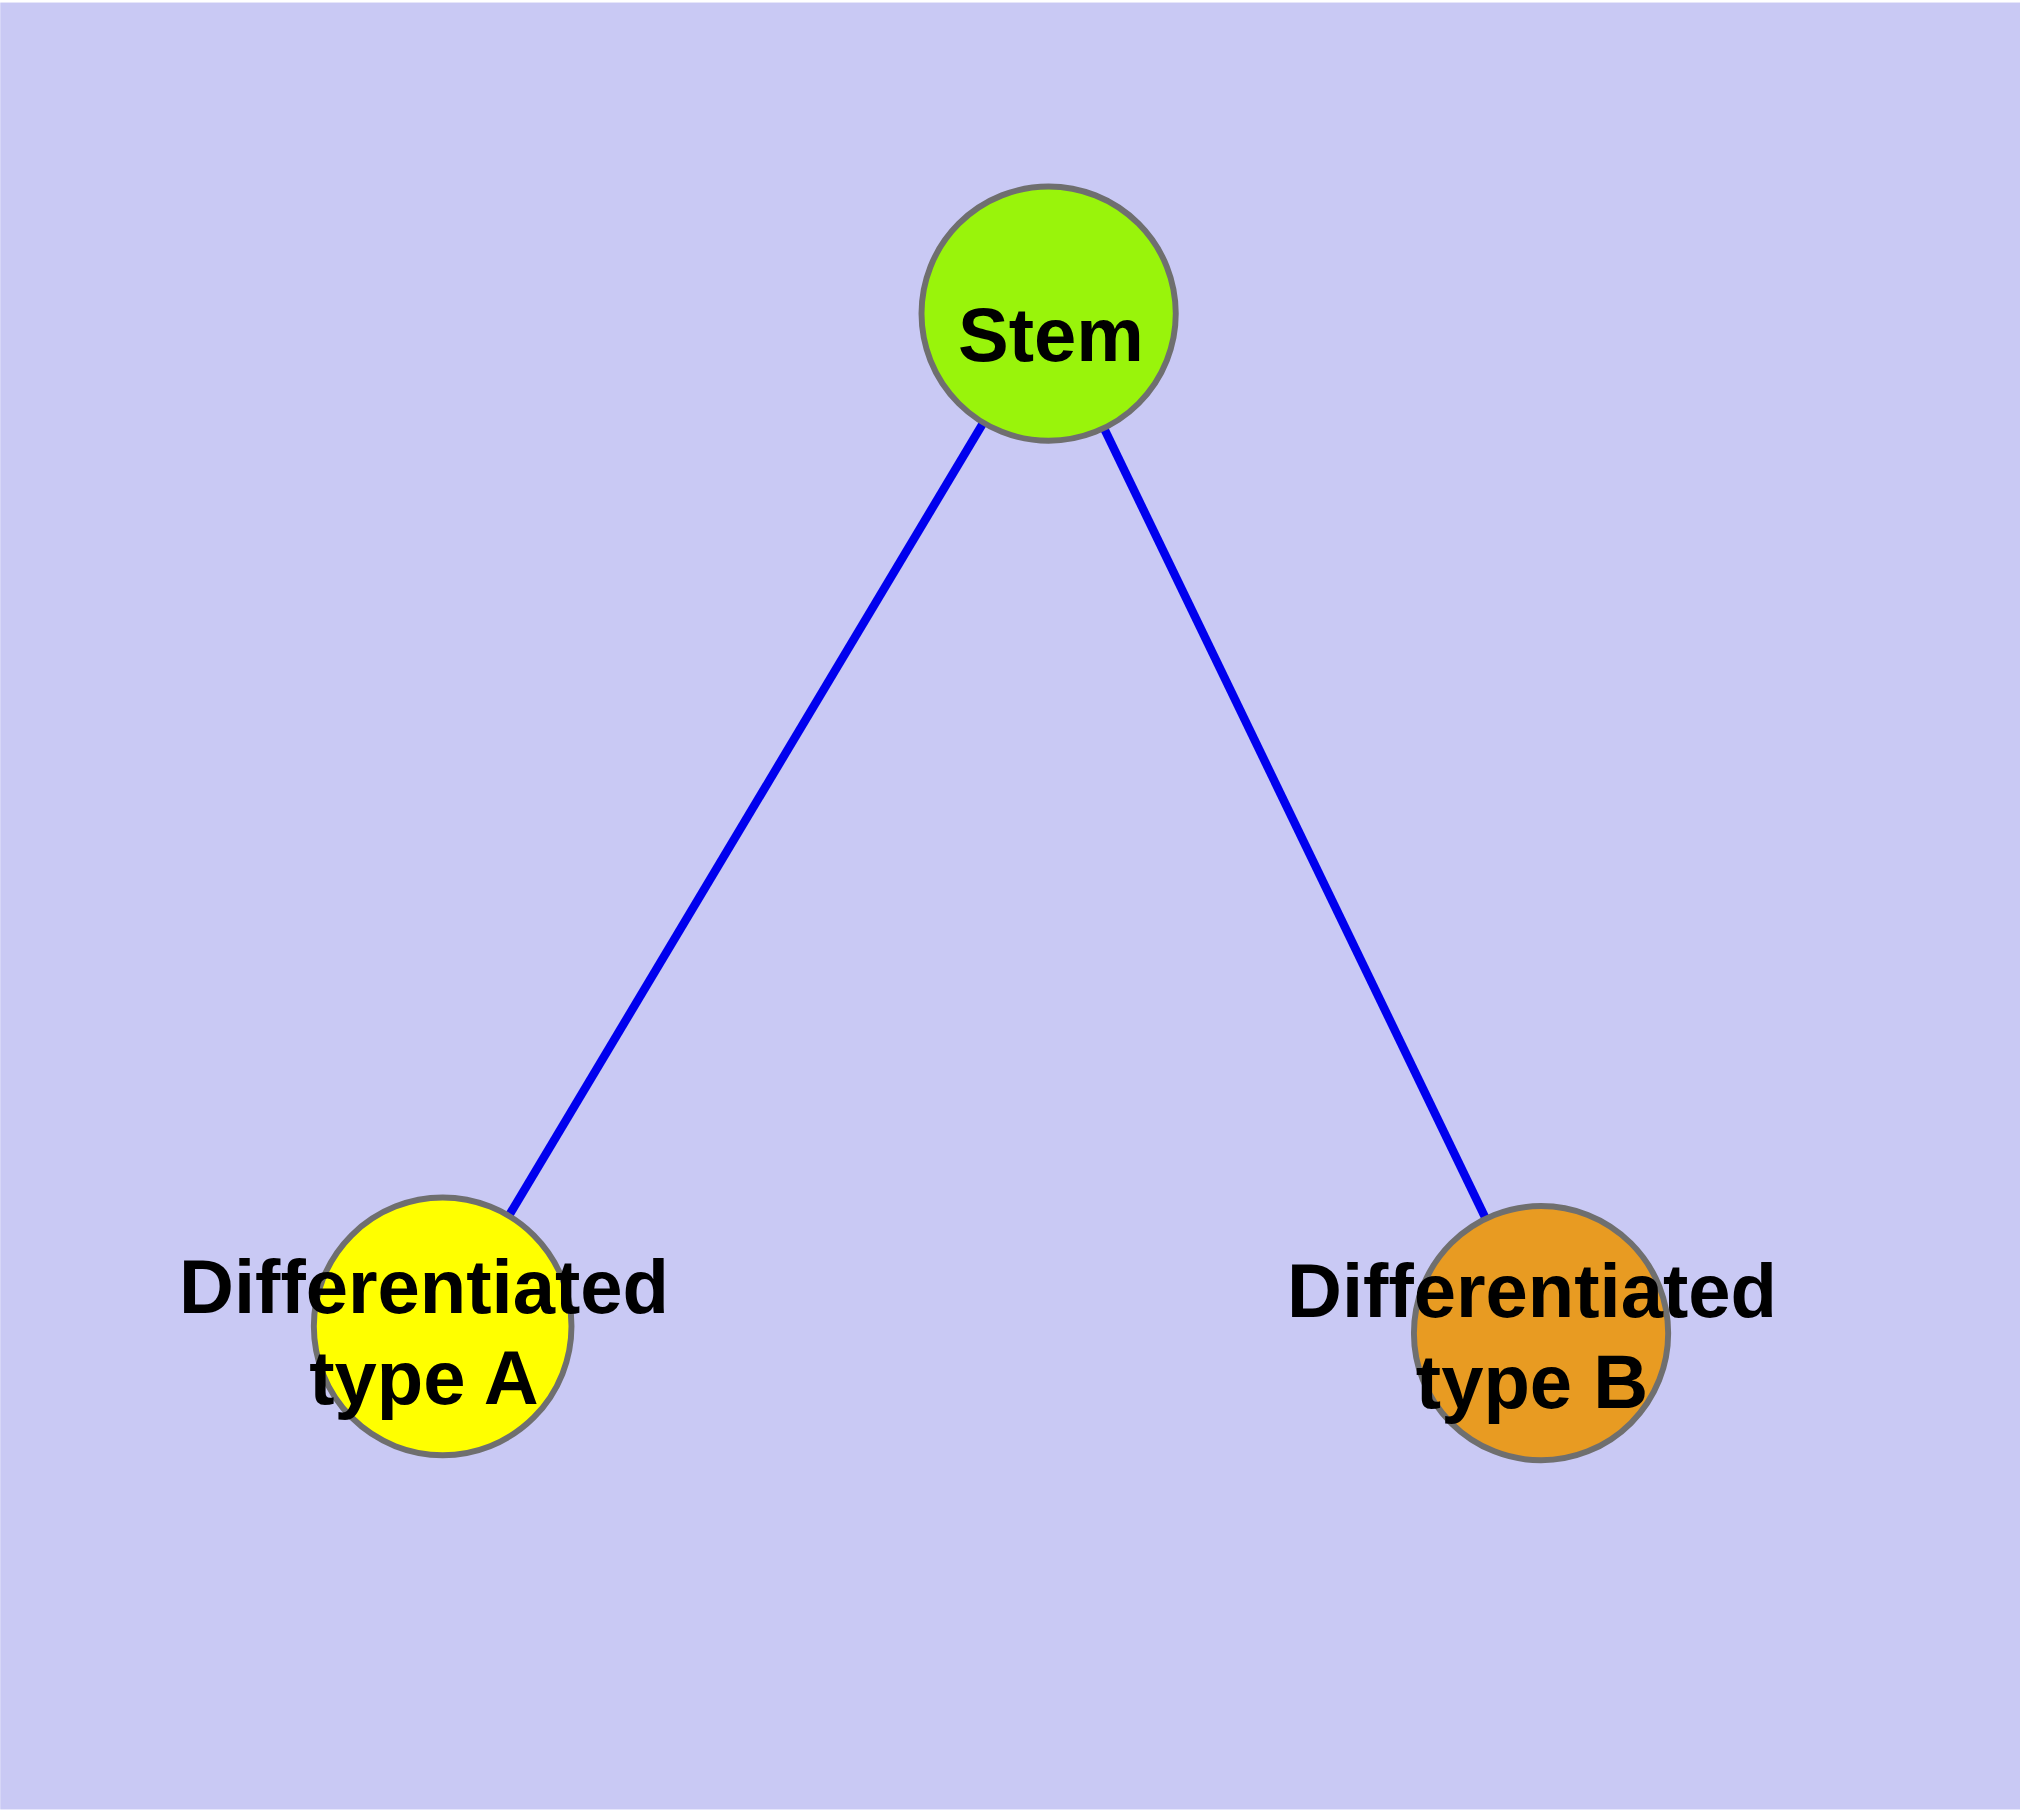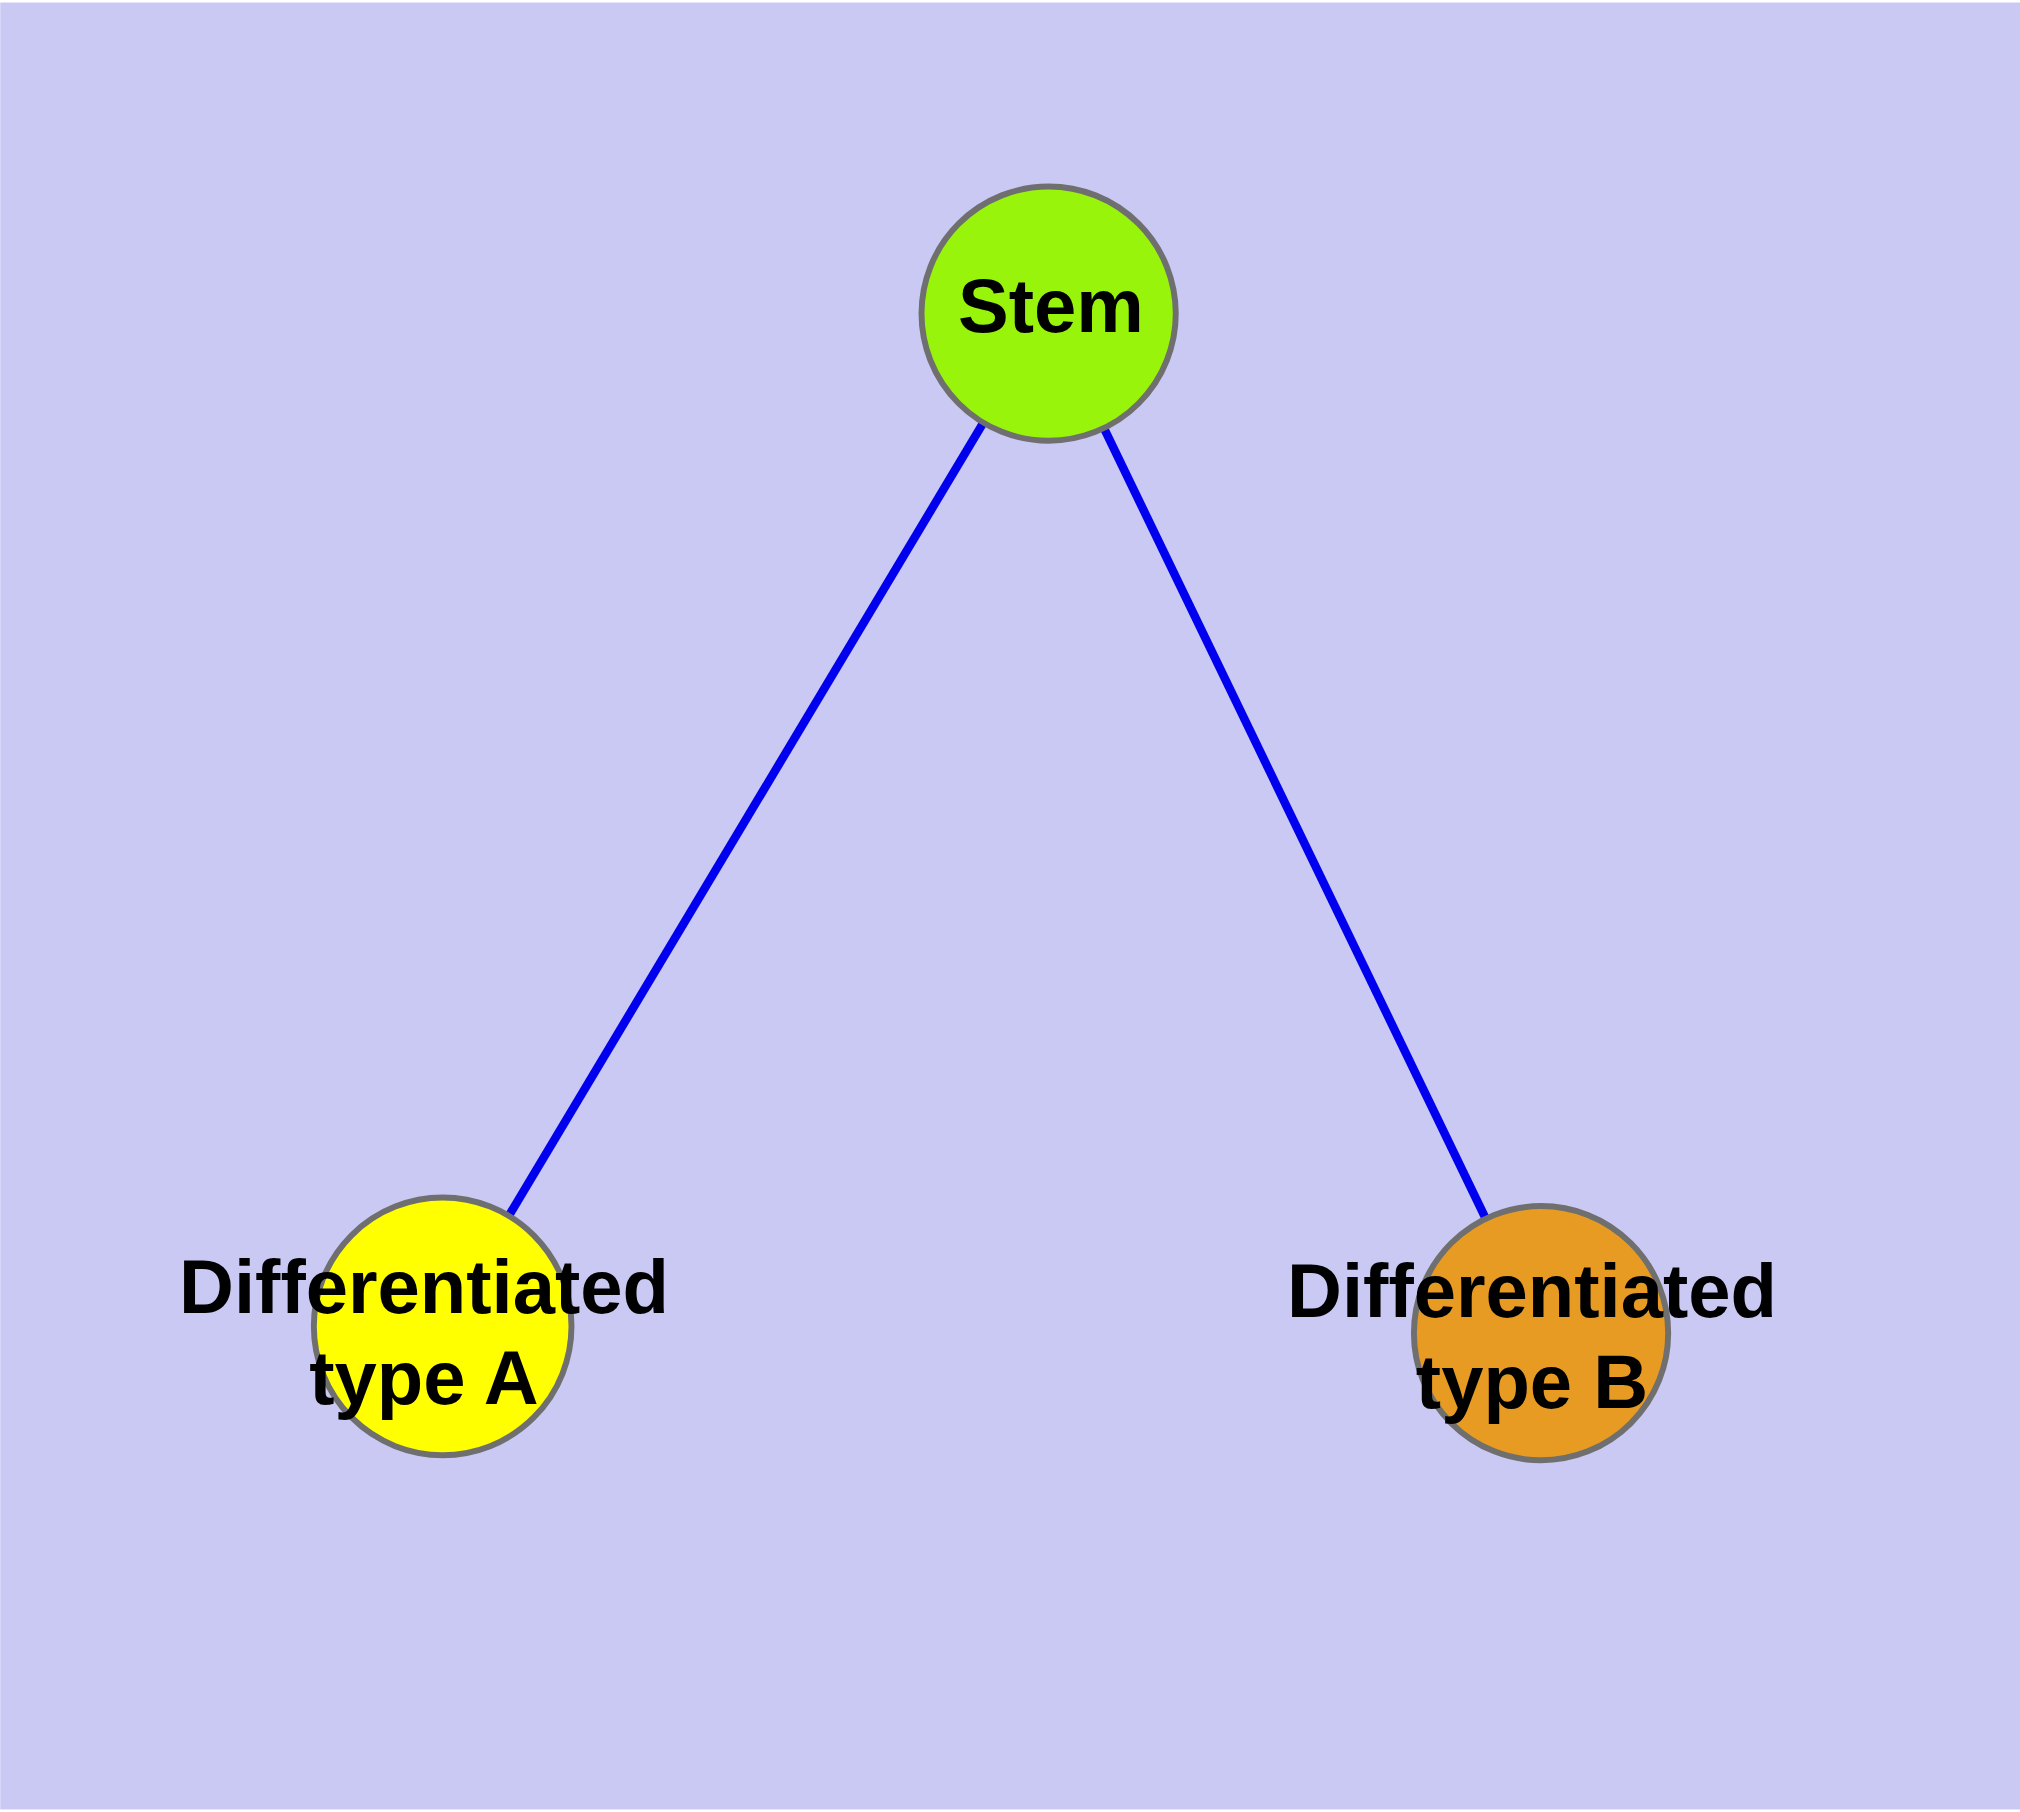--- a/index.html
+++ b/index.html
@@ -31,21 +31,21 @@
   .node-label {
     position: absolute;
     transform: translate(-50%, -50%);
     font-weight: 700;
     font-size: 76px;
     line-height: 91px;
     text-align: center;
     white-space: pre-line;
     letter-spacing: 0px;
   }
-  .label-stem  { left: 1051px; top: 305px;  }
+  .label-stem  { left: 1051px; top: 334px;  }
   .label-typea { left: 424px;  top: 1332px; }
   .label-typeb { left: 1532px; top: 1336px; }
 </style>
 </head>
 <body>
 
 <div class="figure">
 
   <svg class="graph-svg" width="2021" height="1812" viewBox="0 0 2384 2138">
 

